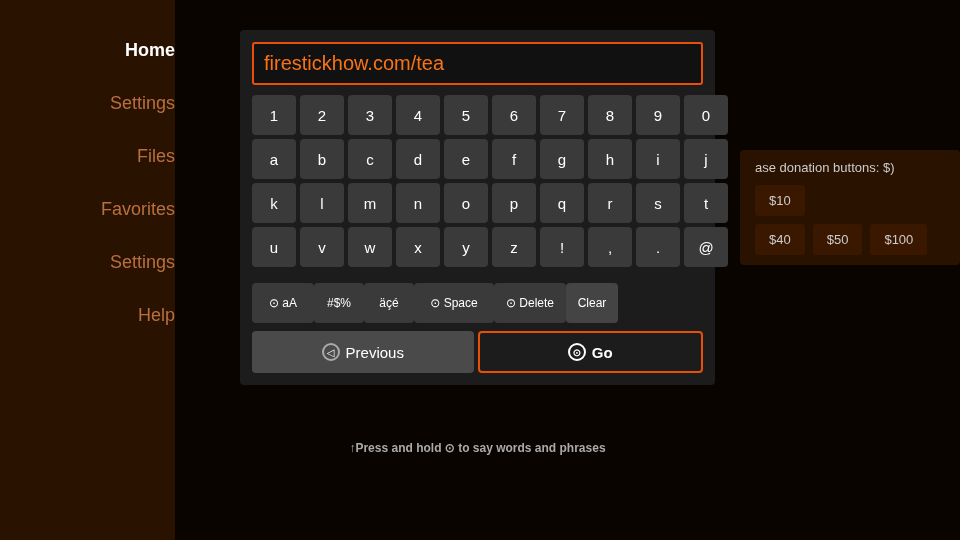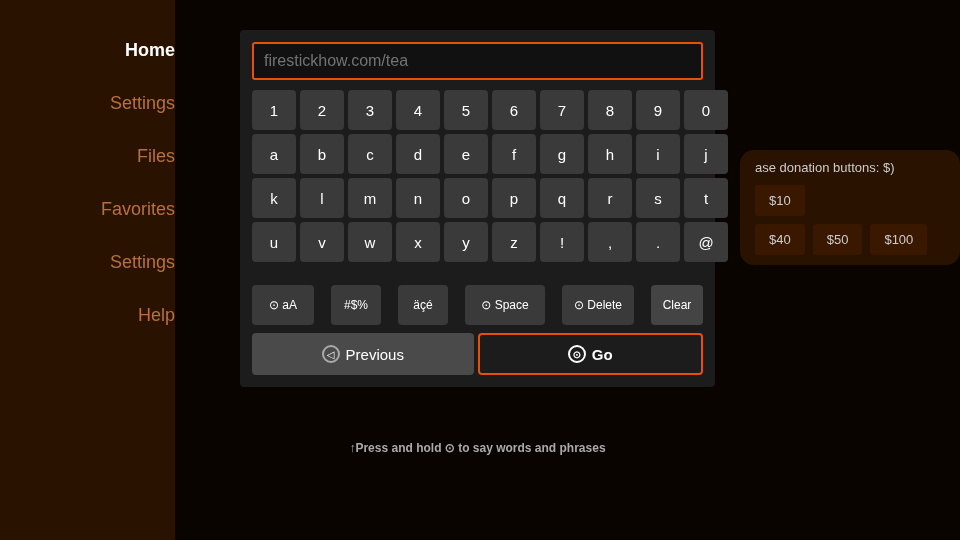--- a/index.html
+++ b/index.html
@@ -68,22 +68,22 @@
 
     
     .url-bar-wrapper {
       border: 2px solid #e8500a;
       border-radius: 3px;
       margin-bottom: 10px;
       background-color: #111;
       padding: 8px 10px;
     }
     .url-bar {
-      color: #737373;
-      font-size: 16px;
+      color: #f97316;
+      font-size: 20px;
       background: transparent;
       border: none;
       outline: none;
       width: 100%;
       caret-color: white;
     }
 
     
     .keyboard {
       display: flex;
@@ -106,22 +106,22 @@
       display: flex;
       align-items: center;
       justify-content: center;
       cursor: pointer;
       flex-shrink: 0;
     }
 
     
     .special-row {
       display: flex;
-      gap: 17px;
-      margin-top: 19px;
+      gap: 0;
+      margin-top: 12px;
     }
     .key-special {
       background-color: #3a3a3a;
       color: #ffffff;
       border: none;
       border-radius: 4px;
       height: 40px;
       font-size: 12px;
       display: flex;
       align-items: center;
@@ -210,21 +210,21 @@
     }
     .donation-box {
       position: absolute;
       right: 0;
       top: 150px;
       background-color: #2a1200;
       padding: 10px 15px;
       color: #ccc;
       font-size: 13px;
       width: 220px;
-      border-radius: 14px;
+      border-radius: 4px;
     }
     .donation-buttons-row {
       display: flex;
       gap: 8px;
       margin-top: 10px;
     }
     .donation-btn {
       background-color: #3a1800;
       color: #ccc;
       border: none;

